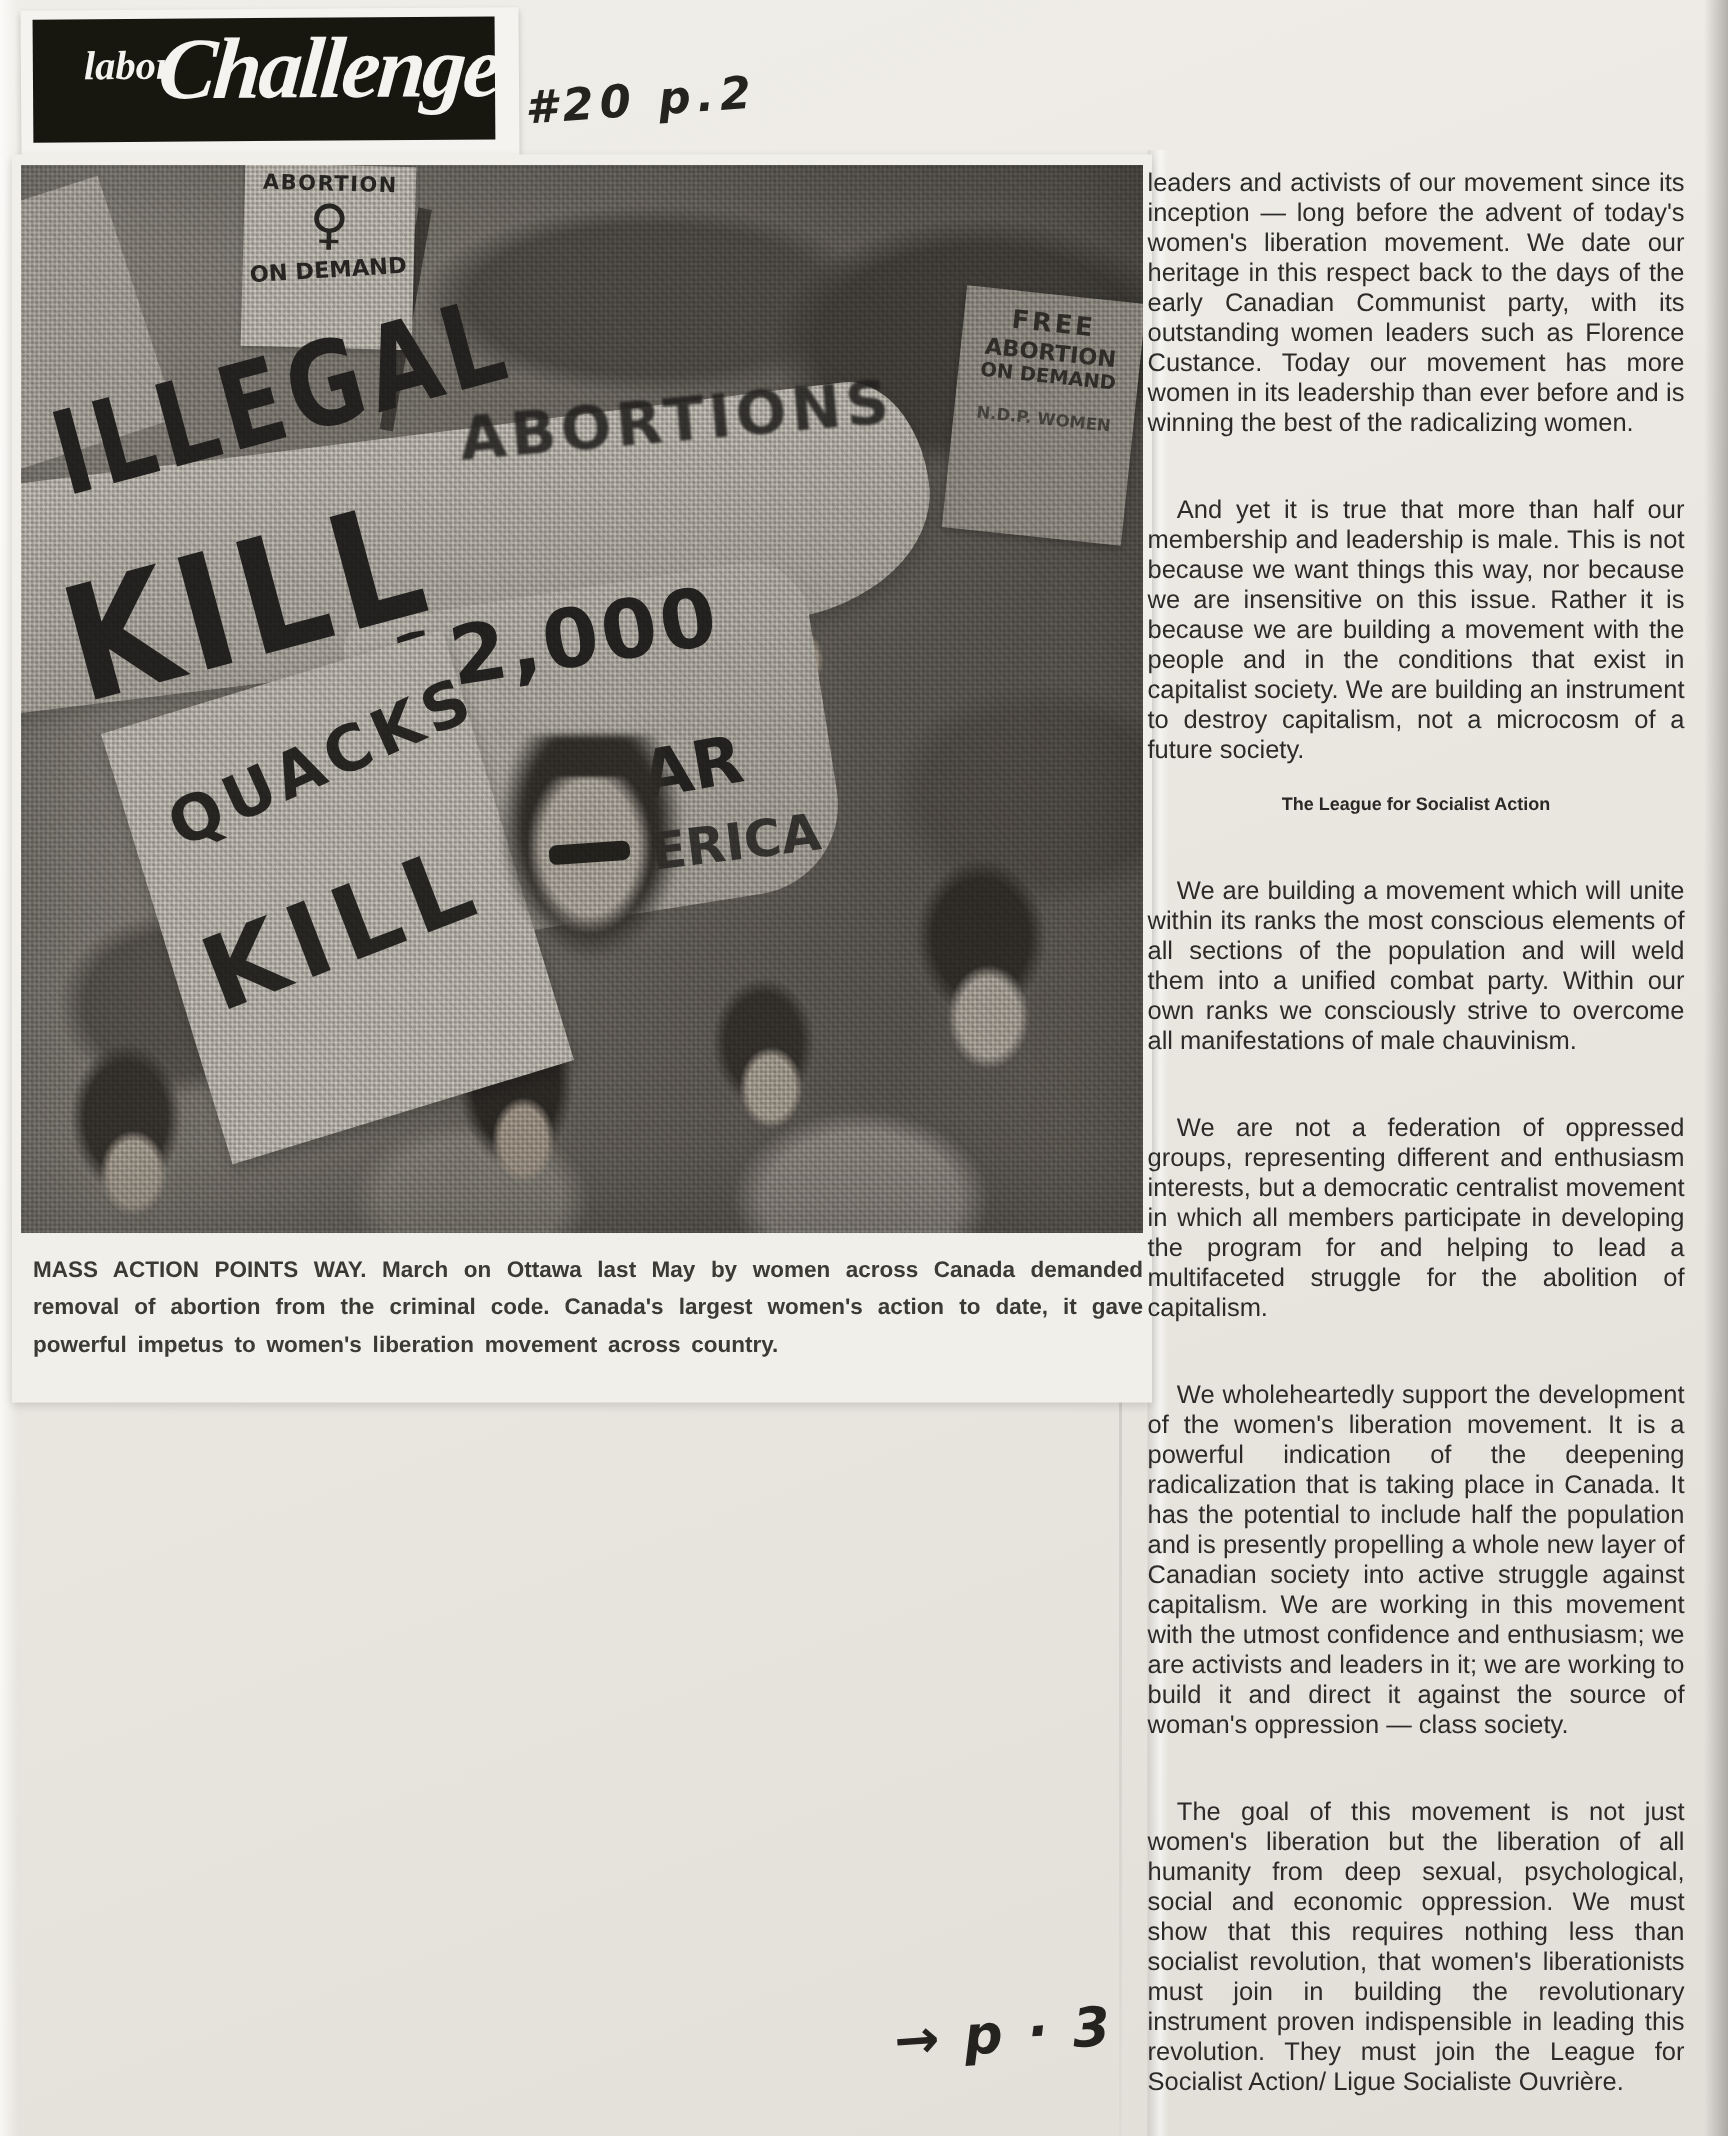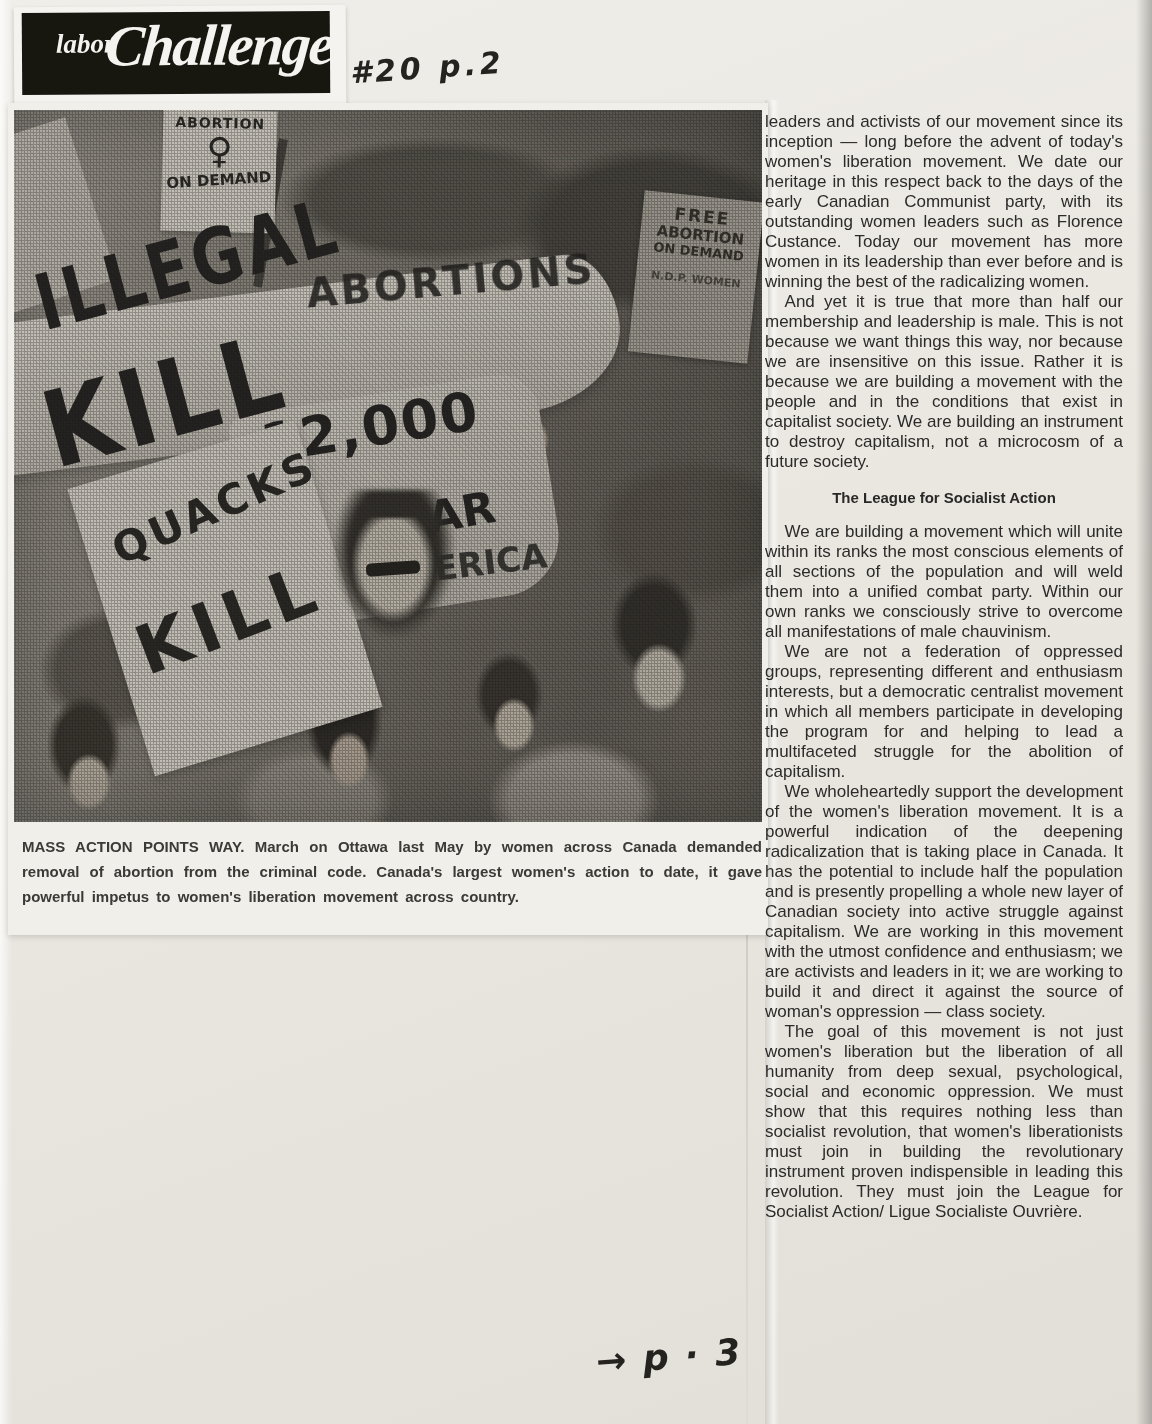--- a/index.html
+++ b/index.html
@@ -110,22 +110,22 @@
   
   .caption{position:absolute;left:22px;top:834px;width:740px;z-index:2;
         font-family:"Liberation Sans",sans-serif;font-weight:700;font-size:15px;
         line-height:25px;color:#3b3a37;text-align:justify;word-spacing:3px;}
 
   
   .article{position:absolute;left:765px;top:112px;width:358px;
         font-family:Liberation Sans, sans-serif;font-size:17px;line-height:20px;
         color:#2c2b29;text-align:justify;}
   .article p{margin:0;}
-  .article p.ind{text-indent:1.15em;}
-  .article h3{margin:16px 0 14px 0;font-size:15px;text-align:center;font-weight:700;color:#2a2927;}
+  .article p.ind{text-indent:1.15em;margin-top:38px;}
+  .article h3{margin:16px 0 14px 0;font-size:12px;text-align:center;font-weight:700;color:#2a2927;}
 
   .footer-credit{position:absolute;left:790px;top:1368px;width:356px;
         font-family:"Liberation Serif",serif;font-weight:700;font-size:19px;color:#2b2a28;}
   .note-bottom{position:absolute;left:596px;top:1336px;font-size:36px;font-weight:600;
         letter-spacing:2px;transform:rotate(-4deg);}
 </style>
 </head>
 <body>
 
 <div class="scan">

